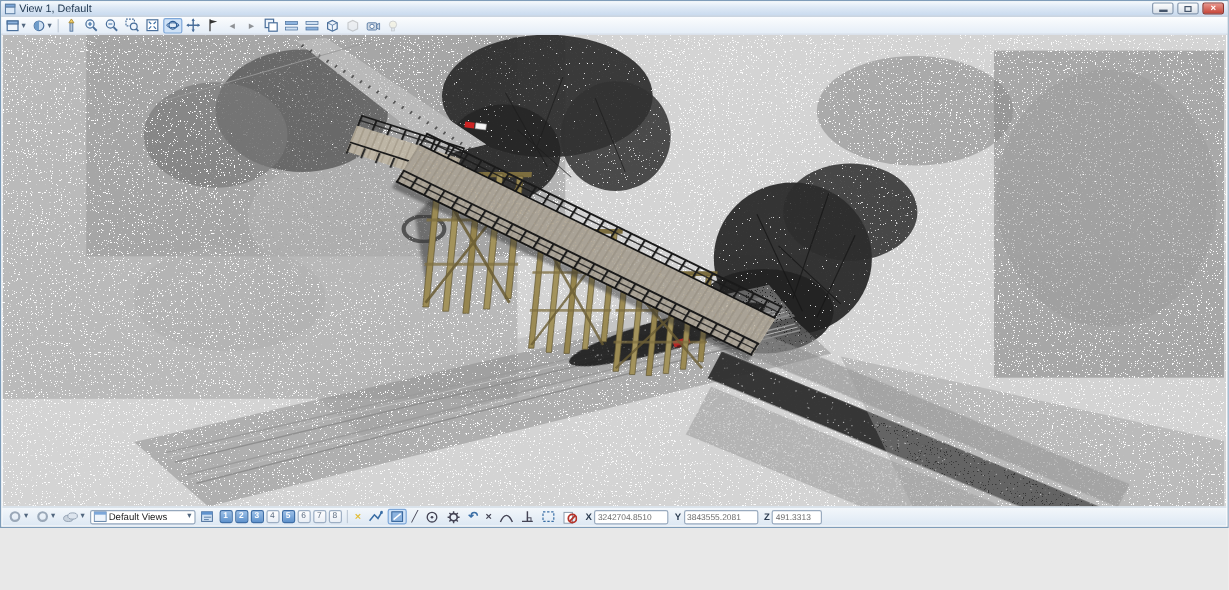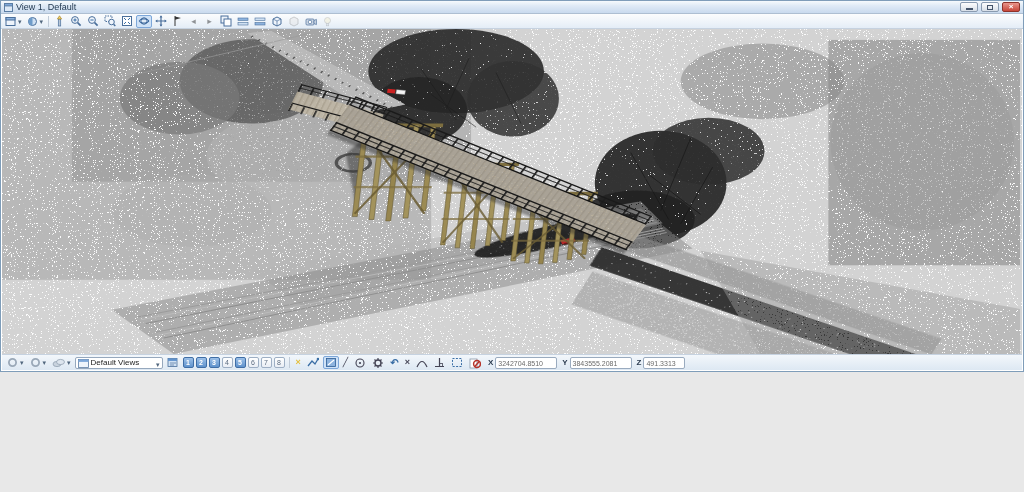--- a/index.html
+++ b/index.html
@@ -1,18 +1,18 @@
 <!DOCTYPE html>
 <html><head>
 <meta charset="utf-8">
 <style>
   html,body{margin:0;padding:0;background:#e8e8e8;}
   *{box-sizing:border-box;}
   body{font-family:"Liberation Sans",sans-serif;-webkit-font-smoothing:antialiased;}
-  .app{position:relative;width:1024px;height:372px;background:#fff;border:1px solid #7f9db9;overflow:hidden;}
+  .app{position:relative;width:1024px;height:440px;background:#fff;border:1px solid #7f9db9;overflow:hidden;}
 
   
   .titlebar{position:absolute;top:0;left:0;right:0;height:13px;
     background:linear-gradient(#f6fafd,#dfeaf6 40%,#c9daee);
     border-bottom:1px solid #aebfd2;display:flex;align-items:center;padding:0 3px;gap:3px;}
   .titlebar .ttext{font-size:9px;color:#233a52;line-height:11px;white-space:nowrap;}
   .tspacer{flex:1;}
   .winbtn{width:18px;height:10px;border:1px solid #8a9bb0;border-radius:2px;
     background:linear-gradient(#fdfdfd,#d7dfe8);display:flex;align-items:center;justify-content:center;
     font-size:8px;line-height:8px;color:#44546a;padding:0;}
@@ -37,21 +37,21 @@
   .viewport svg{display:block;width:100%;height:100%;}
 
   
   .statusbar{position:absolute;left:1px;right:1px;bottom:1px;height:16px;
     background:linear-gradient(#f3f7fb,#dde8f3);border-top:1px solid #c6d2e0;
     display:flex;align-items:center;padding:0 3px;gap:2px;font-size:8px;color:#3c4c60;}
   .sbtn{height:13px;border:1px solid transparent;border-radius:2px;background:transparent;
     display:flex;align-items:center;justify-content:center;padding:0 1px;gap:1px;}
   .sbtn.active{background:#cfe2f7;border-color:#7da7d9;}
   .combo{width:88px;height:12px;background:#fff;border:1px solid #96a8bd;border-radius:2px;
-    display:flex;align-items:flex-end;padding:0 2px;gap:2px;}
+    display:flex;align-items:center;padding:0 2px;gap:2px;}
   .combo .cv{flex:1;font-size:8px;color:#222;line-height:10px;white-space:nowrap;overflow:hidden;}
   .vt{width:11px;height:11px;border:1px solid #9eafc4;border-radius:2px;background:linear-gradient(#fff,#e9eef5);
     font-size:7px;line-height:9px;color:#5c6c80;display:flex;align-items:center;justify-content:center;padding:0;}
   .vt.on{background:linear-gradient(#9cc0e8,#5f92cc);border-color:#3f6ea6;color:#fff;font-weight:bold;}
   .ssep{width:1px;height:11px;background:#c0cbd8;margin:0 2px;}
   .coordlab{font-weight:bold;font-size:8px;color:#2c3c50;margin-left:3px;}
   .coordfield{height:12px;background:#fff;border:1px solid #9aabbf;border-radius:2px;
     font-size:7px;color:#6a6a6a;line-height:10px;padding:1px 2px;white-space:nowrap;overflow:hidden;}
   .cf-x{width:62px;} .cf-y{width:62px;} .cf-z{width:42px;}
   .glyph{font-size:9px;line-height:9px;}

